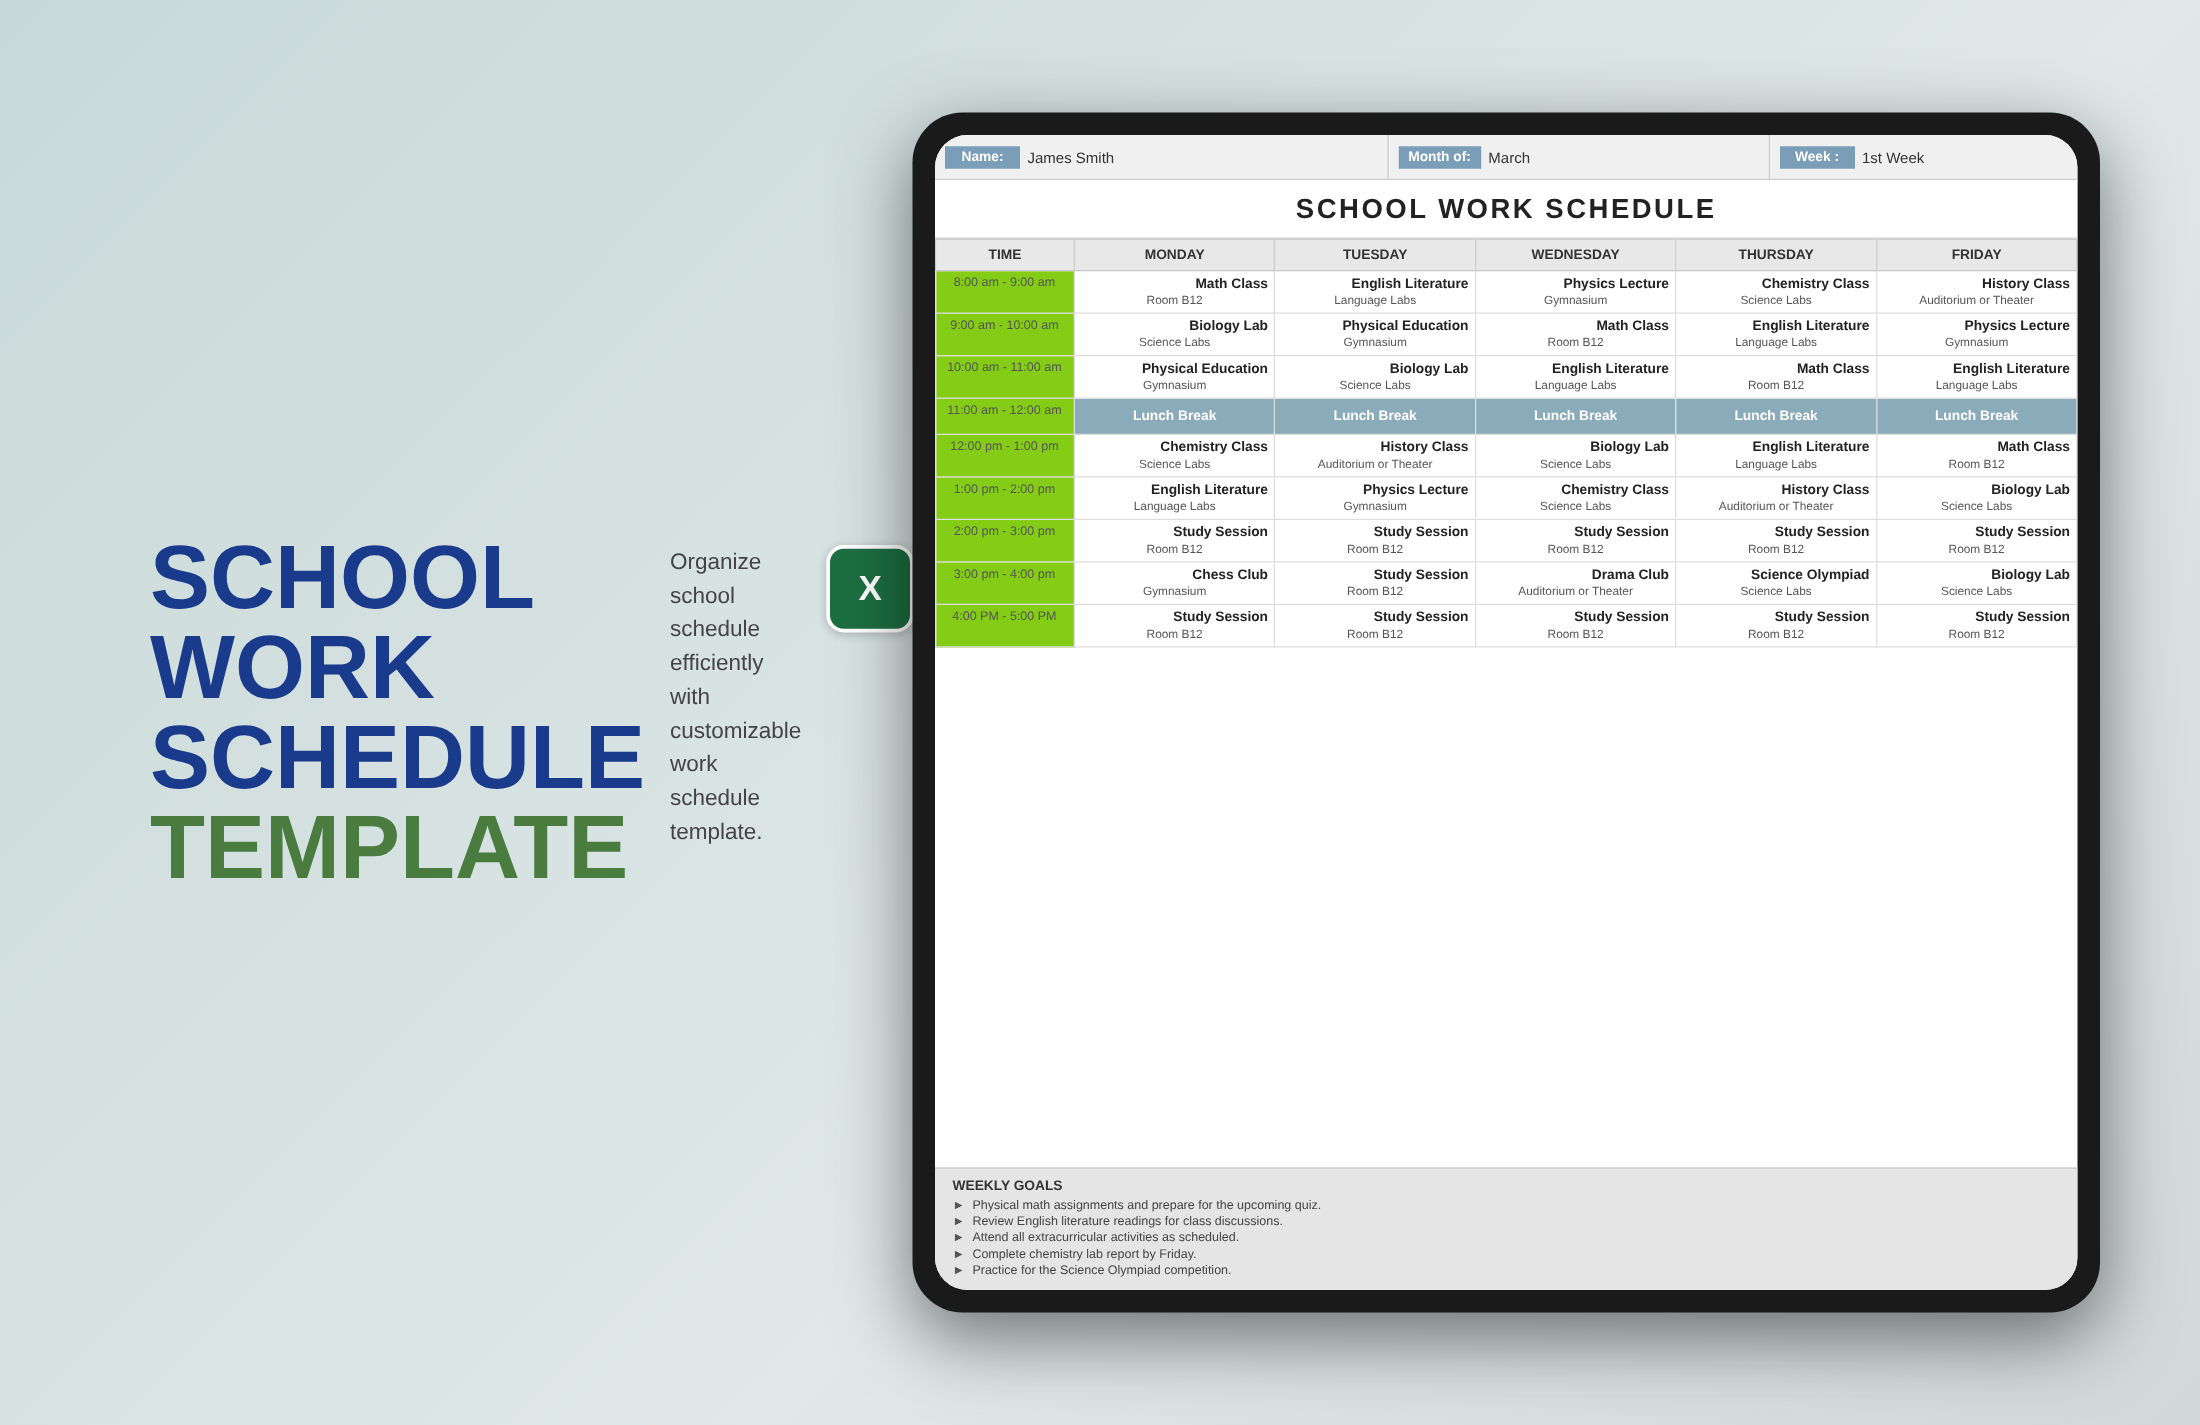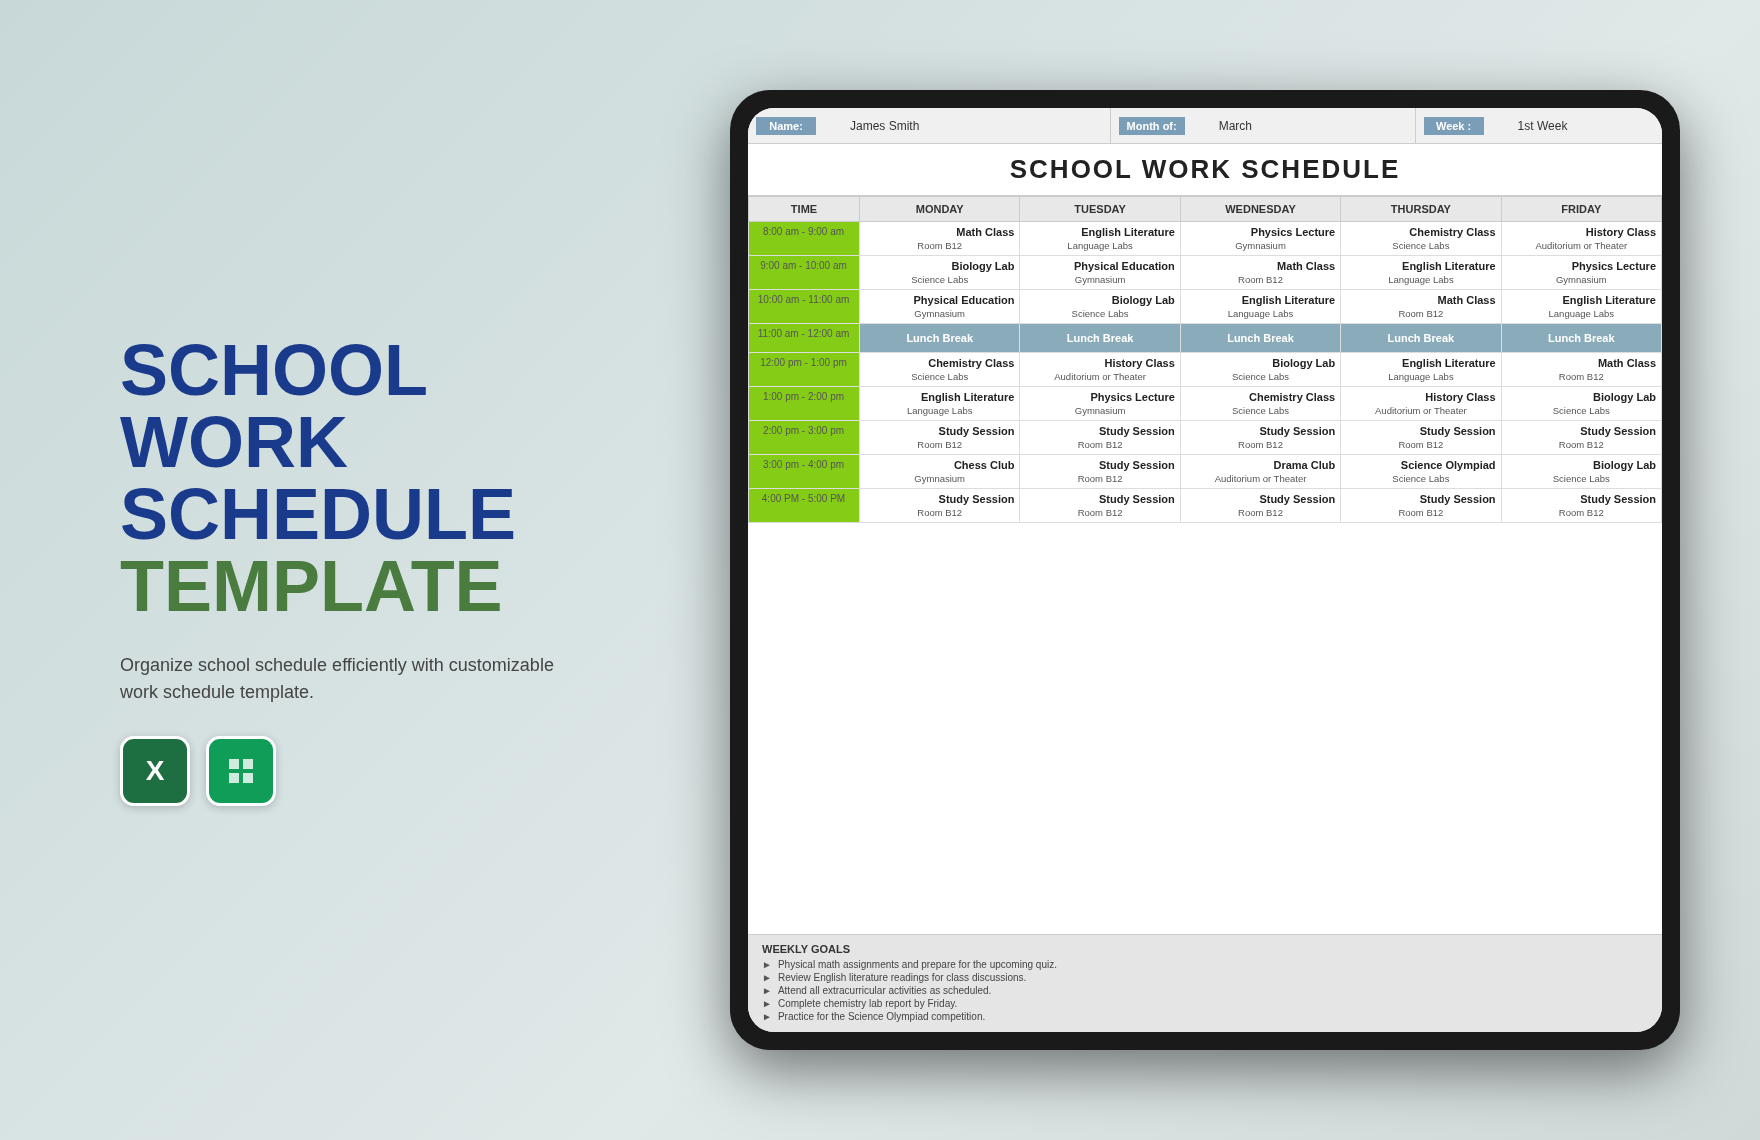--- a/index.html
+++ b/index.html
@@ -18,21 +18,21 @@
       display: flex;
       align-items: center;
       justify-content: space-between;
       width: 1600px;
       height: 1000px;
     }
     
     .left-side {
       width: 500px;
       display: flex;
-      flex-direction: column;
+      flex-direction: row;
       gap: 20px;
       padding-left: 40px;
     }
     .main-title {
       font-size: 72px;
       font-weight: 900;
       color: #1a3a8c;
       line-height: 1.0;
       text-transform: uppercase;
     }
@@ -119,32 +119,31 @@
       font-weight: bold;
       font-size: 11px;
       padding: 3px 8px;
       margin-right: 6px;
       min-width: 60px;
       text-align: center;
     }
     .info-value {
       font-size: 12px;
       color: #333;
-      margin-left: 28px;
     }
 
     
     .schedule-title-row {
       background: white;
       text-align: center;
       padding: 10px 0;
       border-bottom: 1px solid #ccc;
     }
     .schedule-title {
-      font-size: 26px;
+      font-size: 22px;
       font-weight: 900;
       color: #222;
       letter-spacing: 2px;
       text-transform: uppercase;
     }
 
     
     .schedule-table {
       flex: 1;
       overflow: hidden;

